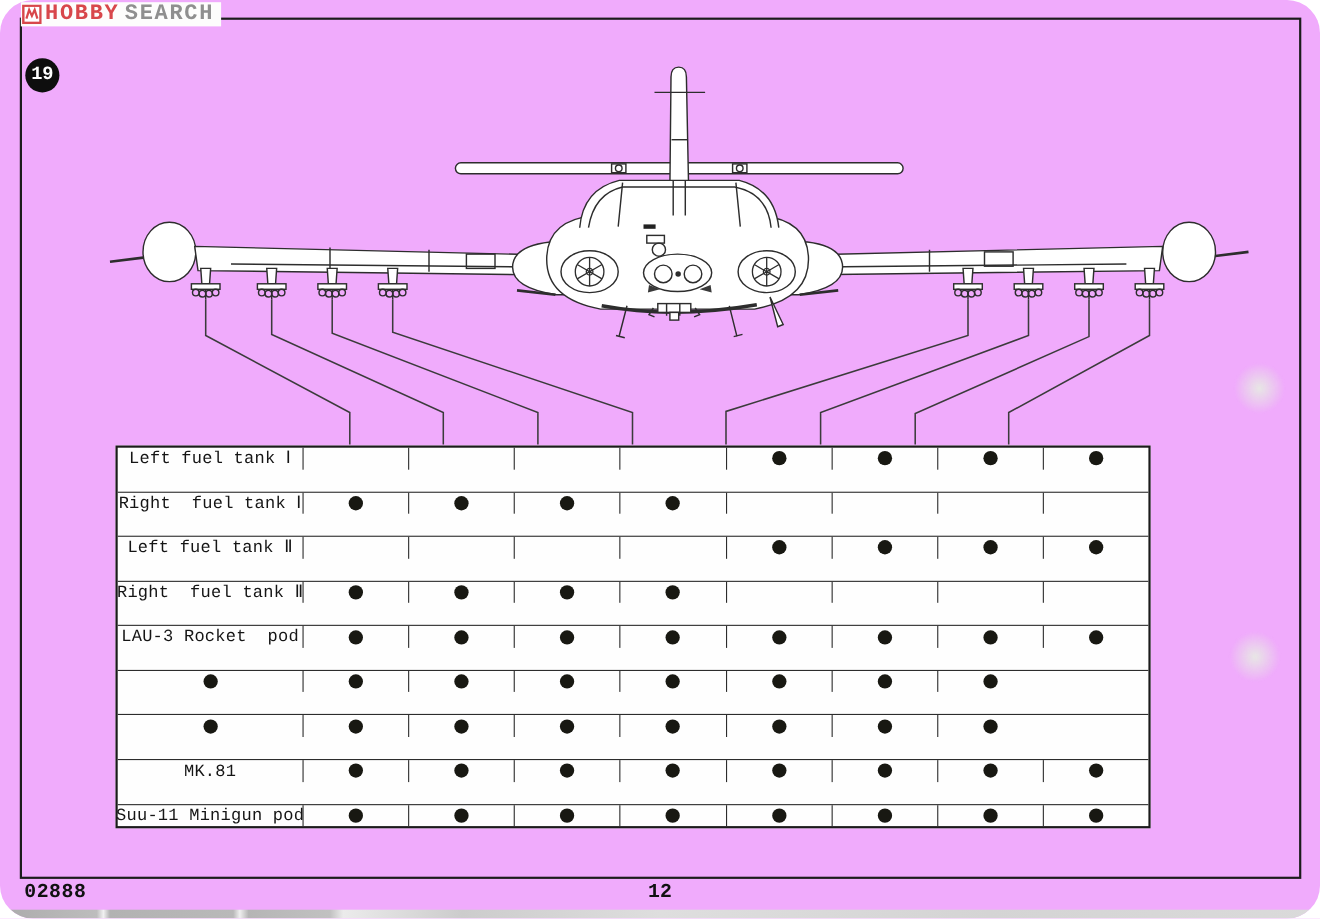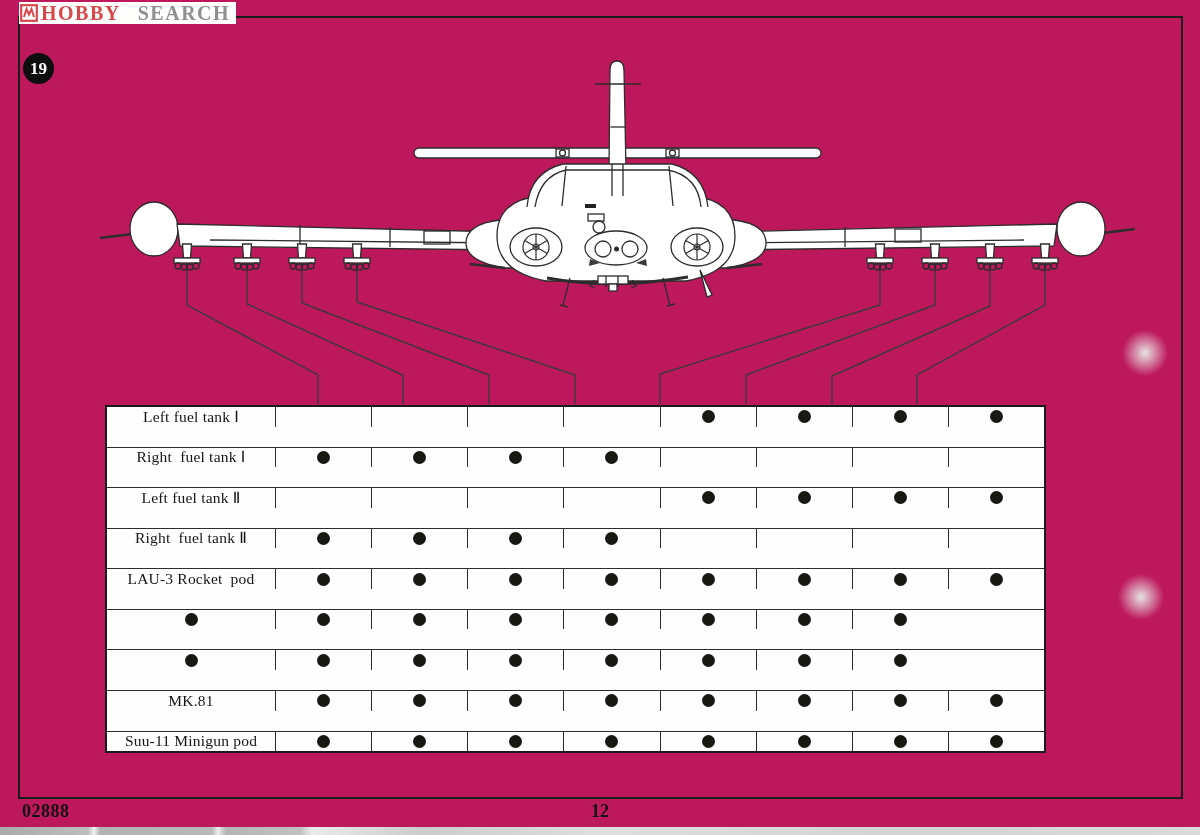--- a/index.html
+++ b/index.html
@@ -1,33 +1,33 @@
 <!DOCTYPE html>
 <html><head>
 <meta charset="utf-8">
 <style>
   html,body{margin:0;padding:0;background:#ffffff;}
   .page{
     position:relative;width:1200px;height:835px;overflow:hidden;
-    background:#be185d;font-family:Liberation Serif, serif;color:#111;
+    background:#f0abfc;font-family:Liberation Mono, monospace;color:#111;border-radius:30px;
   }
   
   .frame{
     position:absolute;left:18px;top:16px;width:1165px;height:783px;
     border:2px solid #1c1c1c;box-sizing:border-box;background:transparent;
   }
   
   .logo{
     position:absolute;left:19px;top:2px;display:flex;align-items:center;gap:3px;
     background:#fdfdfc;padding:1px 6px 1px 1px;z-index:5;
   }
   .logo-box{width:18px;height:18px;flex:0 0 auto;}
   .logo-text{font-size:20px;font-weight:bold;letter-spacing:1.5px;line-height:20px;}
   .brand-red{color:#d8474b;}
-  .brand-gray{color:#8f8f8f;margin-left:14px;}
+  .brand-gray{color:#8f8f8f;margin-left:2px;}
   
   .step-badge{
     position:absolute;left:23px;top:28px;width:31px;height:31px;border-radius:50%;
     background:#0e0e0e;color:#fff;display:flex;align-items:center;justify-content:center;
     font-size:17px;font-weight:bold;z-index:6;margin-top:25px;
   }
   
   .diagram{position:absolute;left:0;top:0;z-index:2;}
   
   .stores-table{

